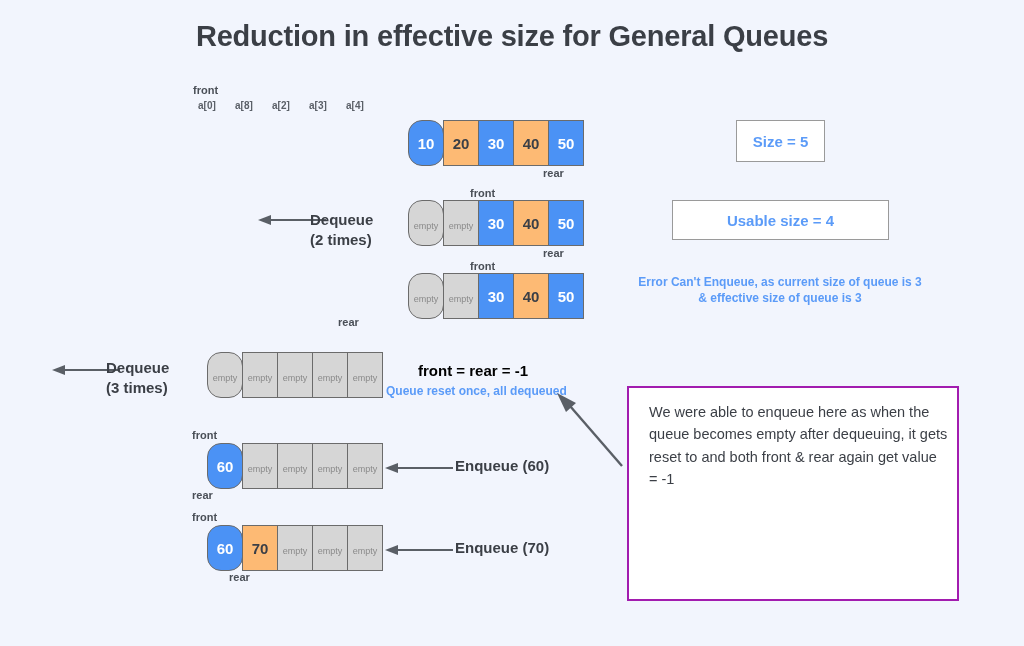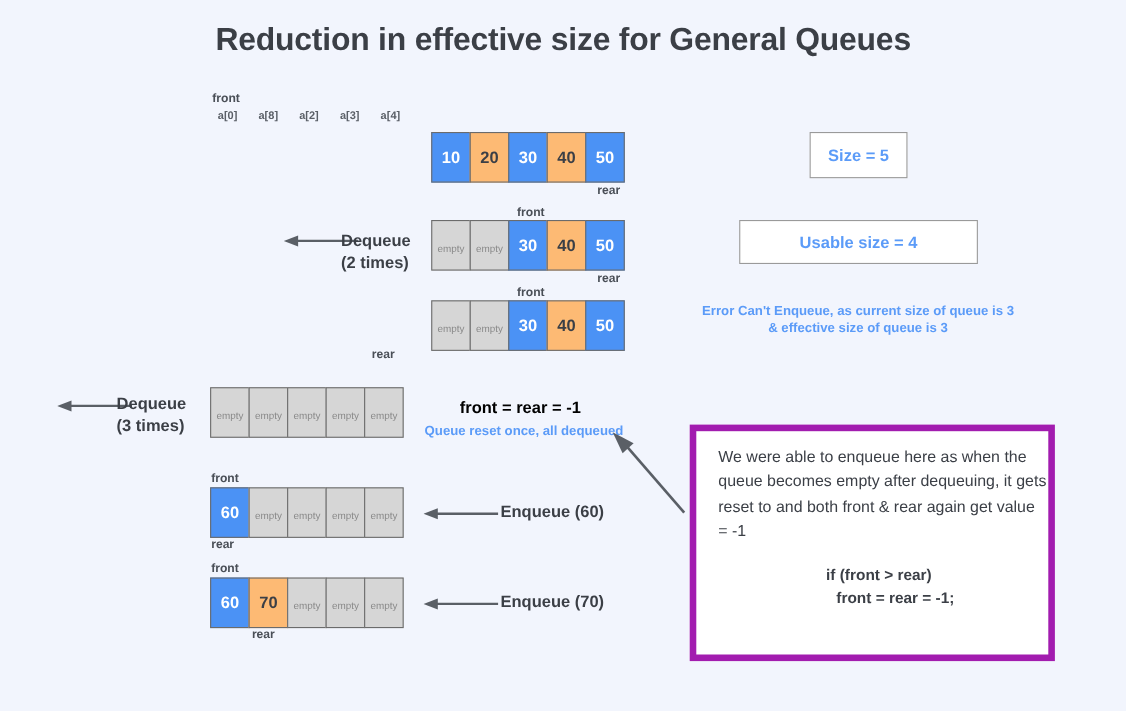--- a/index.html
+++ b/index.html
@@ -43,21 +43,21 @@
     box-sizing: border-box;
     border: 1px solid #6b6b6b;
     margin-left: -1px;
     position: relative;
     display: flex;
     align-items: center;
     justify-content: center;
     font-size: 15px;
     font-weight: bold;
   }
-  .cell:first-child { margin-left: 0; }
+  .cell:first-child { margin-left: 16px; border-radius: 14px; }
   .cell.blue  { background: #4b92f5; color: #ffffff; }
   .cell.white { background: #fdba74; color: #3b3f46; }
   .cell.empty {
     background: #d6d6d6;
     color: #8a8a8a;
     font-size: 9px;
     font-weight: normal;
     align-items: flex-end;
     padding-bottom: 14px;
   }
@@ -122,21 +122,21 @@
     font-weight: bold;
     color: #5b9bf8;
     white-space: nowrap;
   }
 
   
   #explain-panel {
     left: 627px; top: 386px;
     width: 332px; height: 215px;
     box-sizing: border-box;
-    border: 6px solid #a21caf;
+    border: 2px solid #a21caf;
     background: #ffffff;
   }
   #explain-paragraph {
     position: absolute;
     left: 20px; top: 13px;
     width: 300px;
     font-size: 14.5px;
     color: #3b3f46;
     line-height: 1.55;
   }
@@ -284,19 +284,15 @@
 
   <div class="abs infobox" style="left:672px; top:200px; width:217px; height:40px;">Usable size = 4</div>
 
   <div class="abs errtext" style="left:600px; top:274px;">
     <div>Error Can't Enqueue, as current size of queue is 3</div>
     <div>&amp; effective size of queue is 3</div>
   </div>
 
   <div class="abs" id="explain-panel">
     <div id="explain-paragraph">We were able to enqueue here as when the queue becomes empty after dequeuing, it gets reset to and both front &amp; rear again get value = -1</div>
-    <div id="explain-code">
-      <div class="codeline1">if (front &gt; rear)</div>
-      <div class="codeline2">front = rear = -1;</div>
-    </div>
   </div>
 
 </div>
 
 </body></html>

